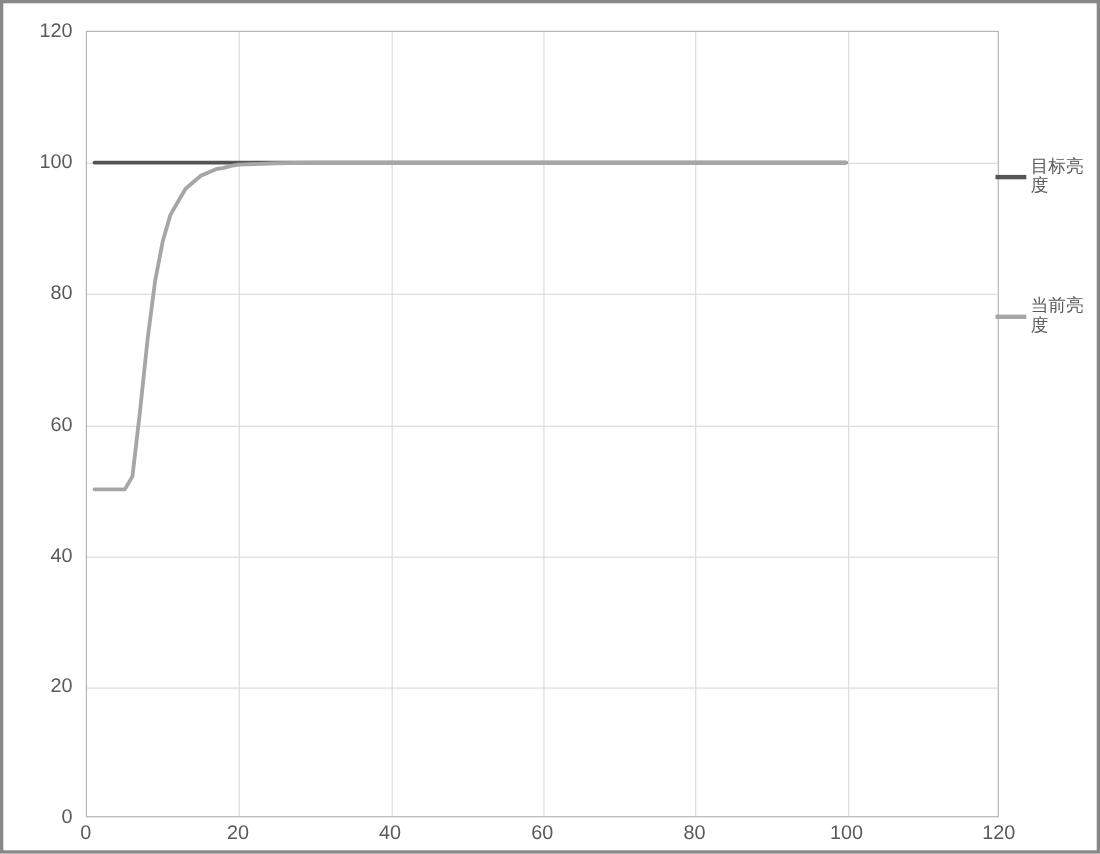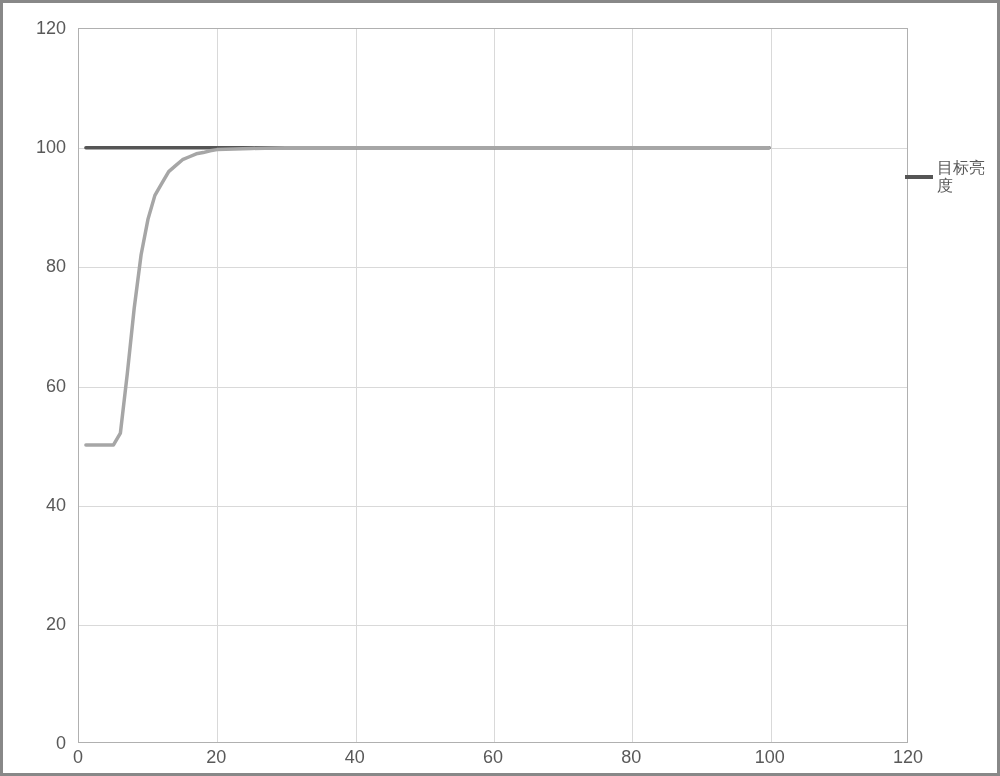--- a/index.html
+++ b/index.html
@@ -5,21 +5,21 @@
     * { margin: 0; padding: 0; box-sizing: border-box; }
     html, body { width: 1000px; height: 776px; background: #ffffff; font-family: "Microsoft YaHei", sans-serif; }
     .chart-container { position: absolute; inset: 0; border: 3px solid #888; }
     .plot-frame { position: absolute; left: 75px; top: 25px; width: 830px; height: 715px; }
     .plot-inner { position: absolute; inset: 0; border: 1px solid #b0b0b0; background: #fff; }
     .grid-h, .grid-v { position: absolute; background: #d9d9d9; }
     .grid-h { left: 0; right: 0; height: 1px; }
     .grid-v { top: 0; bottom: 0; width: 1px; }
     .ytick { position: absolute; right: 6px; width: 60px; text-align: right; font-size: 18px; color: #595959; transform: translateY(-50%); }
     .xtick { position: absolute; top: 4px; width: 40px; text-align: center; font-size: 18px; color: #595959; transform: translateX(-50%); }
-    .legend { position: absolute; right: 6px; top: 156px; width: 86px; text-decoration: underline; }
+    .legend { position: absolute; right: 6px; top: 140px; width: 86px; text-decoration: underline; }
     .legend-row { position: relative; margin-bottom: 90px; }
     .legend-swatch { display: inline-block; width: 28px; height: 4px; vertical-align: middle; margin-right: 4px; }
     .legend-text { display: inline-block; width: 48px; font-size: 16px; color: #595959; line-height: 1.15; vertical-align: middle; word-break: break-all; }
   </style>
 </head>
 <body>
 
 <div class="chart-container">
 
   <div class="plot-frame">
@@ -61,15 +61,18 @@
         <div class="xtick" style="left: 553.333px;">80</div>
         <div class="xtick" style="left: 691.667px;">100</div>
         <div class="xtick" style="left: 830px;">120</div>
       </div>
   </div>
 
   <div class="legend">
     <div class="legend-row">
       <span class="legend-swatch" id="swatch-0" style="background: rgb(85, 85, 85);"></span><span class="legend-text">目标亮度</span>
     </div>
+    <div class="legend-row">
+      <span class="legend-swatch" id="swatch-1" style="background: rgb(166, 166, 166);"></span><span class="legend-text">当前亮度</span>
+    </div>
   </div>
 
 </div>
 
 </body></html>

